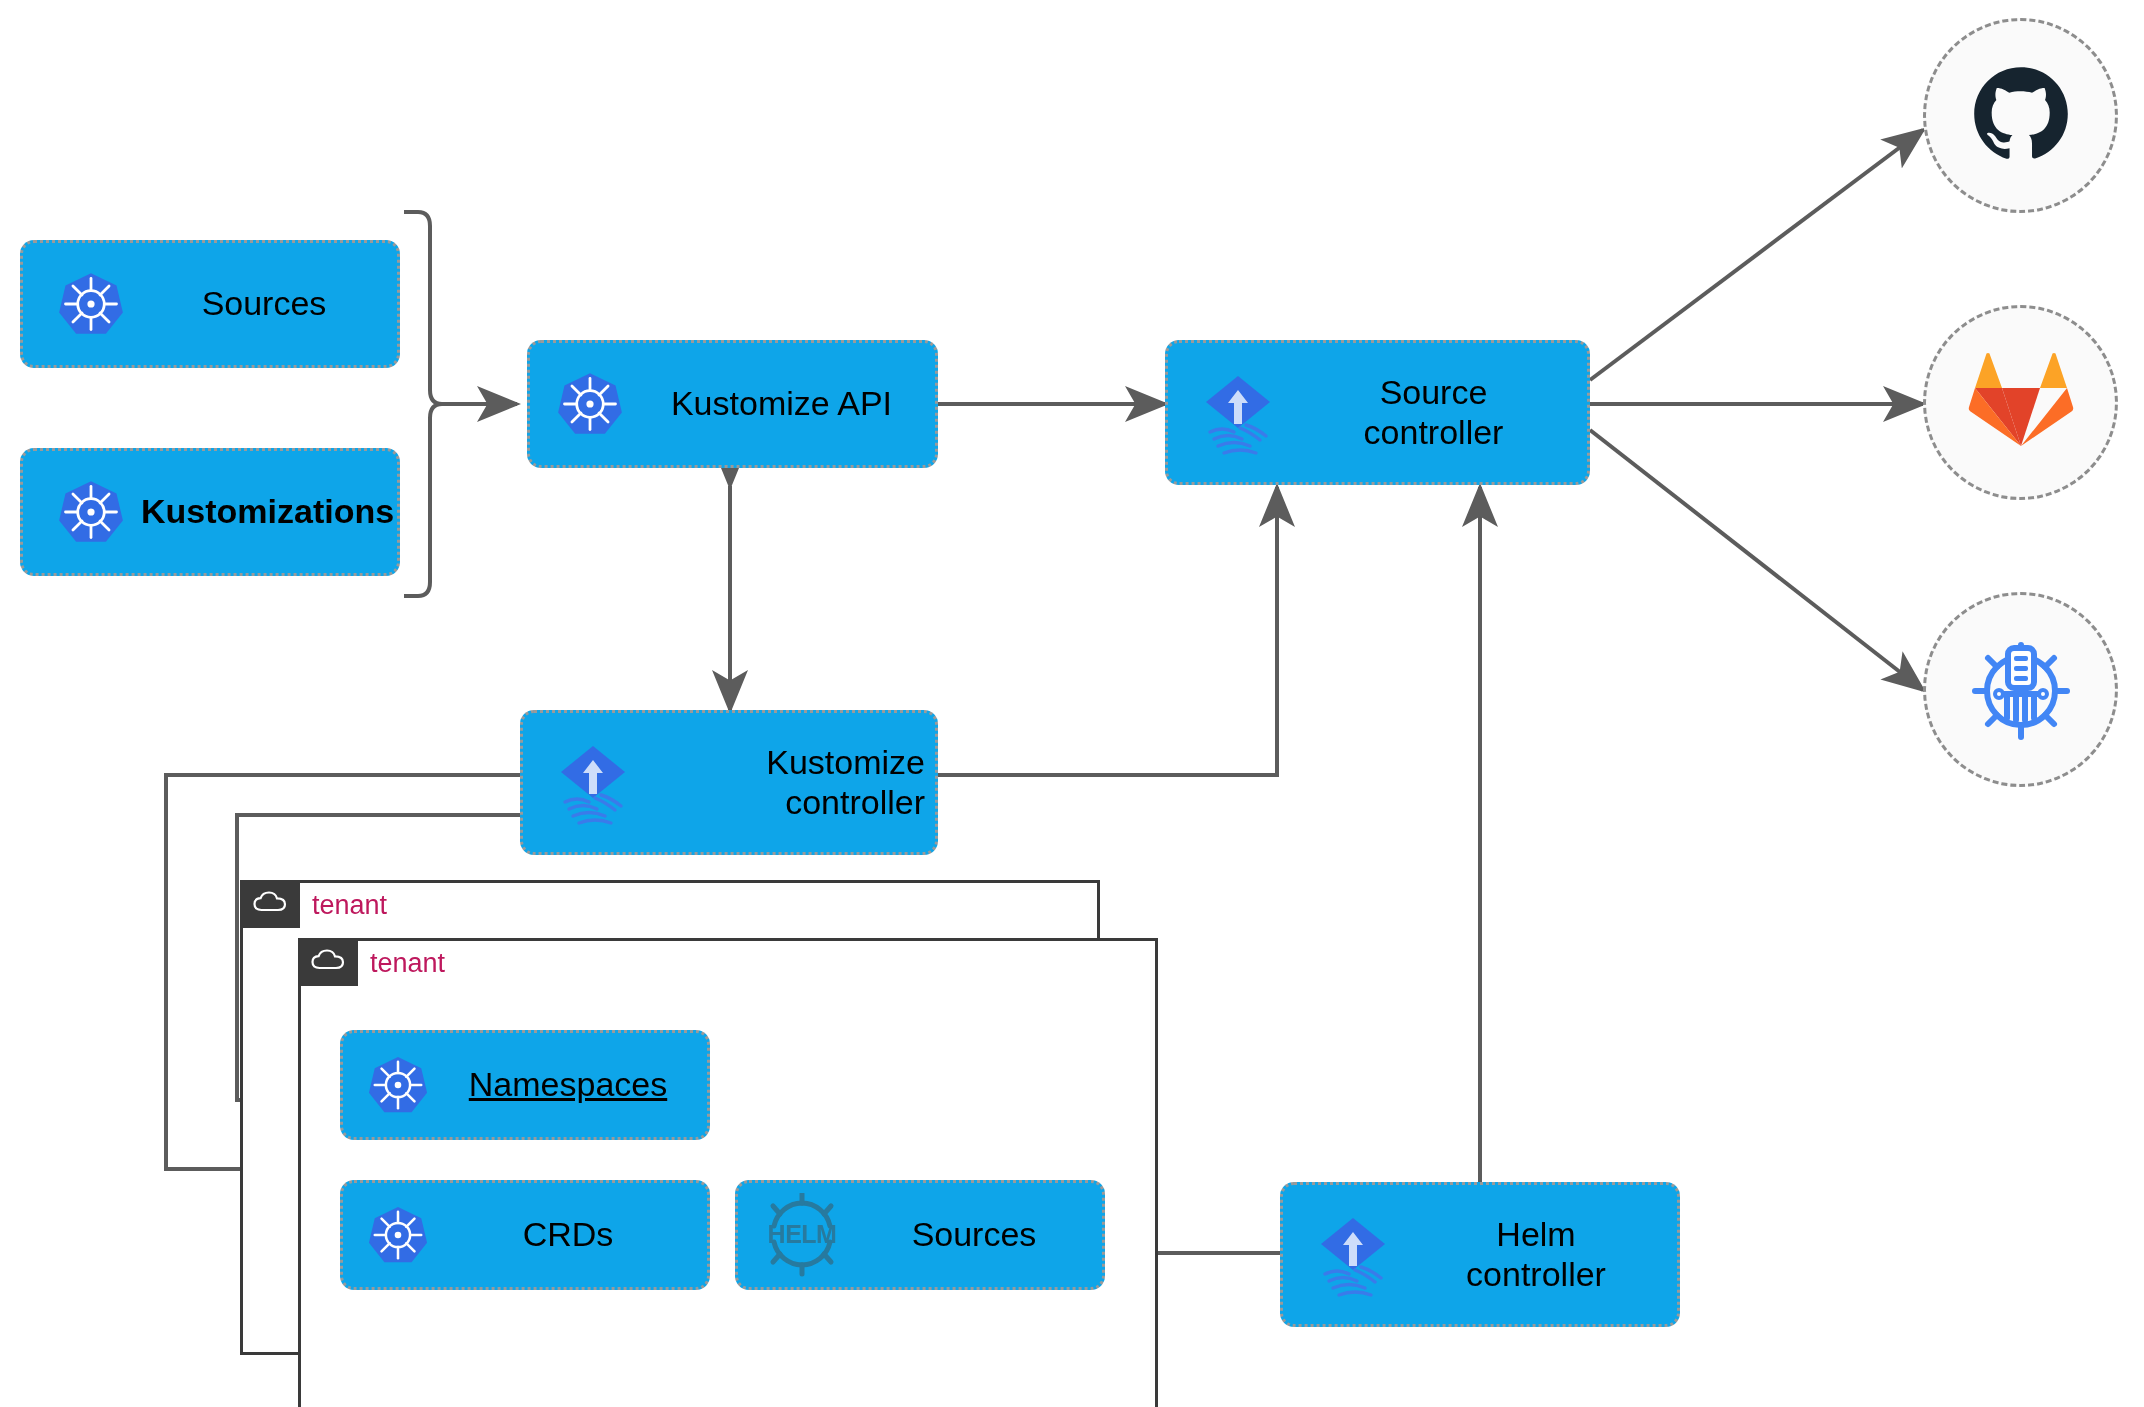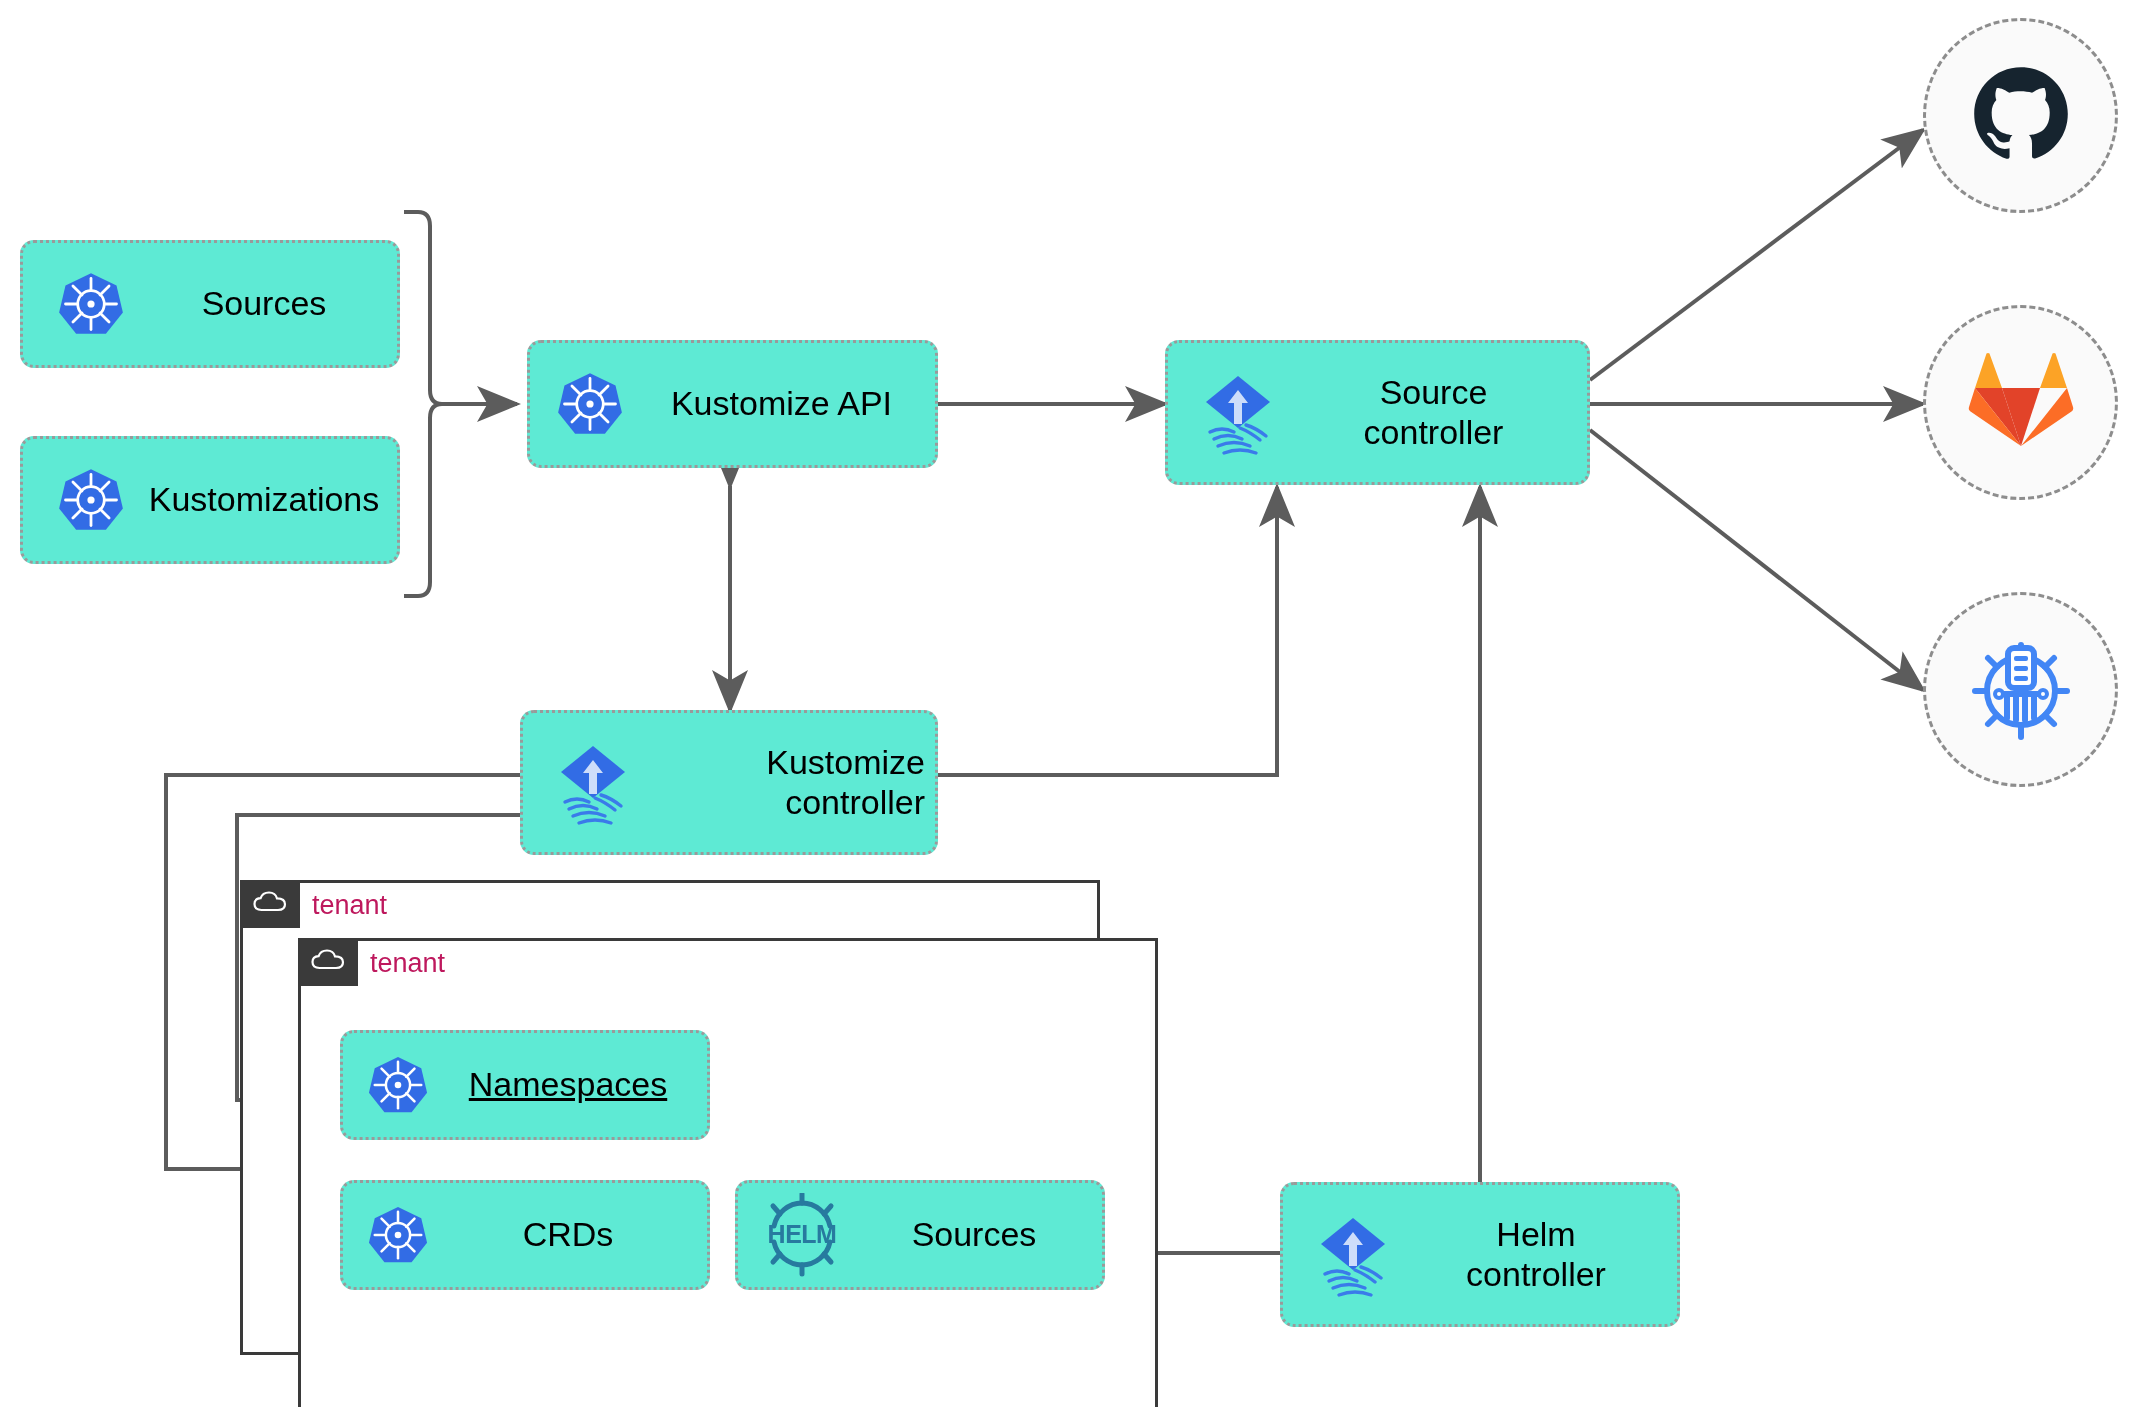--- a/index.html
+++ b/index.html
@@ -1,19 +1,19 @@
 <!DOCTYPE html>
 <html><head>
 <meta charset="utf-8">
 <style>
   html,body{margin:0;padding:0;background:#ffffff;}
   body{font-family:"Liberation Sans",sans-serif;}
   #canvas{position:relative;width:2144px;height:1407px;background:#ffffff;overflow:hidden;}
 
-  .node{position:absolute;box-sizing:border-box;background:#5eead4;
+  .node{position:absolute;box-sizing:border-box;background:#0ea5e9;
         border:3px dotted #9a9a9a;border-radius:14px;
         display:flex;align-items:center;}
   .node .label{color:#000;font-size:34px;line-height:1.15;text-align:center;flex:1;padding-right:10px;}
   .node .ico{flex:0 0 auto;display:flex;align-items:center;justify-content:center;}
 
   .circ{position:absolute;box-sizing:border-box;border:3px dashed #8d8d8d;
         border-radius:50%;background:#fafafa;display:flex;align-items:center;justify-content:center;}
 
   .tenant{position:absolute;box-sizing:border-box;background:#ffffff;border:3px solid #3a3a3a;}
   .tenant-tab{position:absolute;background:#3a3a3a;display:flex;align-items:center;justify-content:center;}
@@ -97,21 +97,21 @@
             <path d="M44.5 32 L56 32"></path>
           <path d="M15 49 L23.5 40.5"></path>
             <path d="M40.5 23.5 L49 15"></path>
         </g>
         <circle cx="32" cy="32" r="3.4" fill="#ffffff"></circle>
       </svg>
     </span>
     <span class="label">Sources</span>
   </div>
 
-  <div class="node" style="left:20px;top:436px;width:380px;height:128px;">
+  <div class="node" style="left:20px;top:448px;width:380px;height:128px;font-weight:bold;">
     <span class="ico" style="margin-left:34px;margin-right:16px;">
       <svg width="68" height="68" viewBox="0 0 64 64">
         <path d="M32 3 L56 14.6 L62 40 L46 60 L18 60 L2 40 L8 14.6 Z" fill="#326CE5"></path>
         <g fill="none" stroke="#ffffff" stroke-width="2.6" stroke-linecap="round">
           <circle cx="32" cy="32" r="12.5"></circle>
           <path d="M32 8 L32 19.5"></path>
             <path d="M32 44.5 L32 56"></path>
           <path d="M15 15 L23.5 23.5"></path>
             <path d="M40.5 40.5 L49 49"></path>
           <path d="M8 32 L19.5 32"></path>

